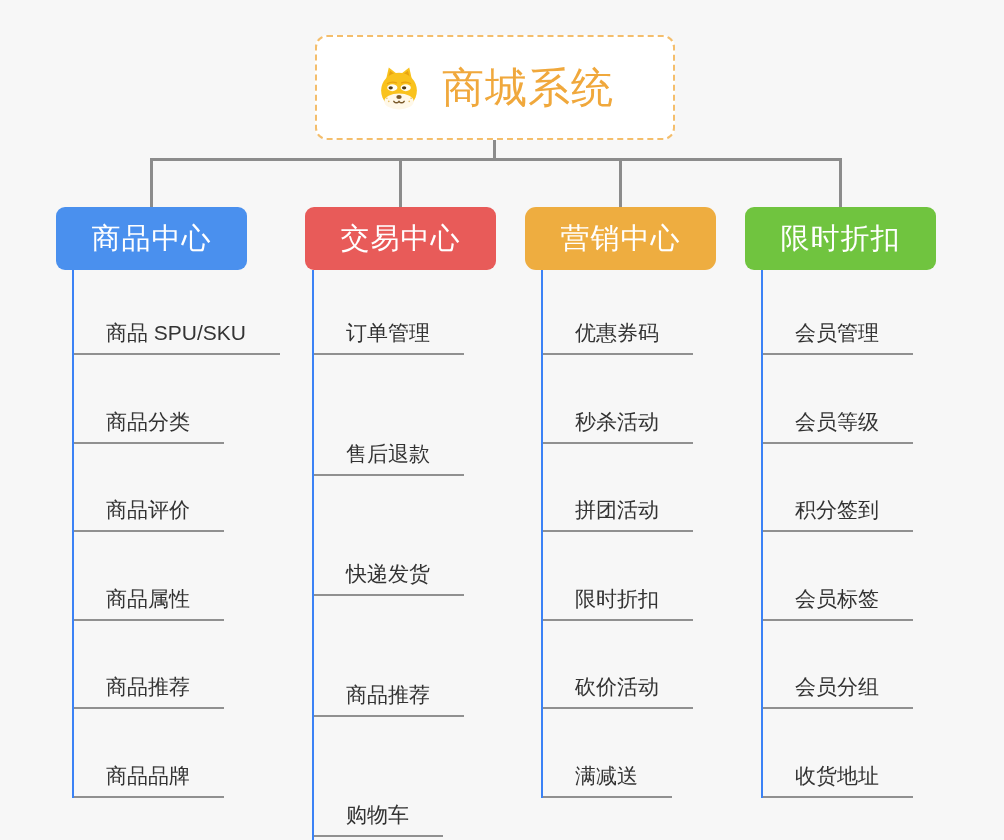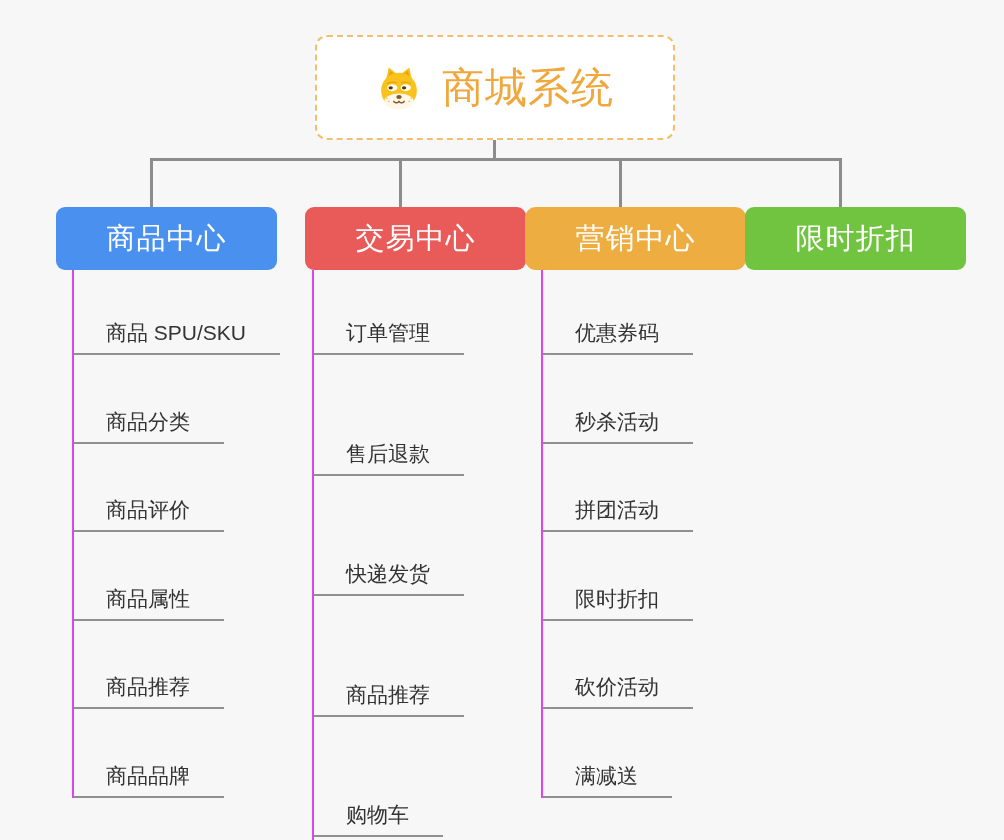--- a/index.html
+++ b/index.html
@@ -22,31 +22,31 @@
   
   .conn{position:absolute;background:#8C8C8C;}
   .conn-root-v{left:493px;top:140px;width:3px;height:20px;}
   .conn-bus{left:150px;top:158px;width:692px;height:3px;}
   .conn-drop{top:158px;width:3px;height:50px;}
   .conn-drop.d1{left:150px;} .conn-drop.d2{left:399px;}
   .conn-drop.d3{left:619px;} .conn-drop.d4{left:839px;}
 
   
   .branch-box{
-    position:absolute;top:207px;width:221px;height:63px;
+    position:absolute;top:207px;width:191px;height:63px;
     border-radius:9px;display:flex;align-items:center;justify-content:center;
     color:#ffffff;font-size:29px;letter-spacing:1px;
   }
   .branch-box.b1{left:56px;} .branch-box.b2{left:305px;}
   .branch-box.b3{left:525px;} .branch-box.b4{left:745px;}
 
   
   .branch-col{
     position:absolute;top:270px;
-    border-left:2px solid #d946ef;
+    border-left:2px solid #3b82f6;
     display:flex;flex-direction:column;align-items:flex-start;
   }
   .branch-col.c1{left:72px;} .branch-col.c2{left:312px;gap:32px;}
   .branch-col.c3{left:541px;} .branch-col.c4{left:761px;}
   .leaf{
     box-sizing:border-box;height:88.6px;
     display:flex;align-items:flex-end;
     padding:0 34px 6px 32px;
     border-bottom:2px solid #909090;
     font-size:21px;color:#333333;white-space:nowrap;
@@ -114,14 +114,22 @@
       <div class="leaf">销售分佣</div>
     </div>
   <div class="branch-col c3">
       <div class="leaf">优惠券码</div>
       <div class="leaf">秒杀活动</div>
       <div class="leaf">拼团活动</div>
       <div class="leaf">限时折扣</div>
       <div class="leaf">砍价活动</div>
       <div class="leaf">满减送</div>
     </div>
+  <div class="branch-col c4">
+      <div class="leaf">会员管理</div>
+      <div class="leaf">会员等级</div>
+      <div class="leaf">积分签到</div>
+      <div class="leaf">会员标签</div>
+      <div class="leaf">会员分组</div>
+      <div class="leaf">收货地址</div>
+    </div>
 
 </div>
 
 </body></html>

